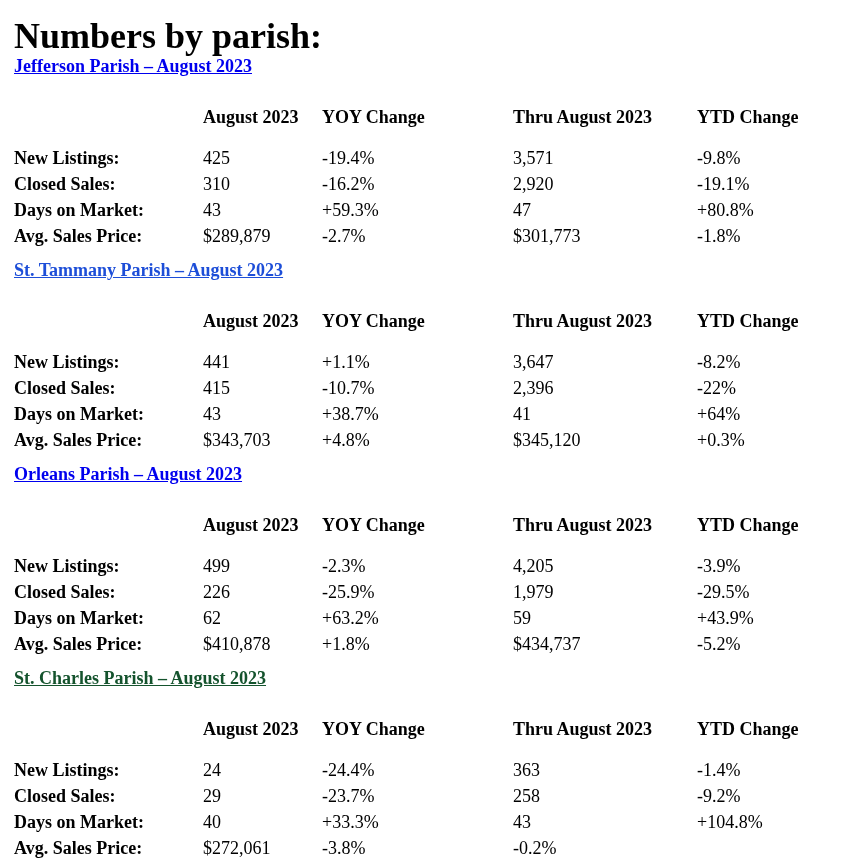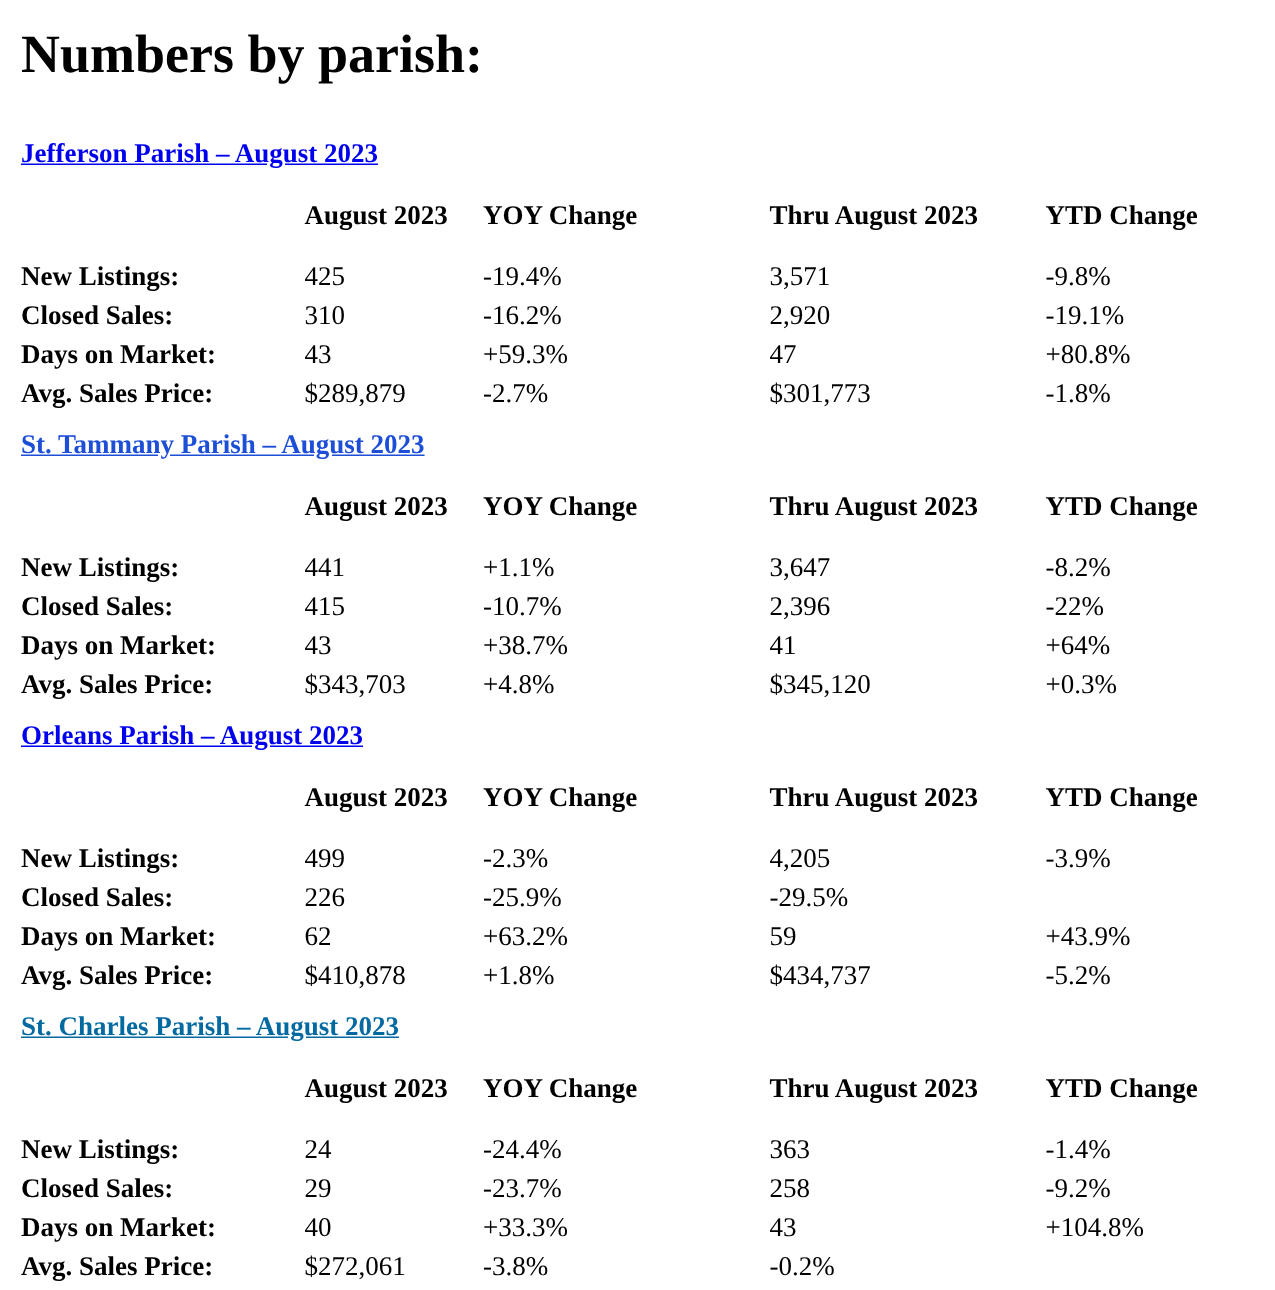--- a/index.html
+++ b/index.html
@@ -19,35 +19,35 @@
     font-size: 18px; font-weight: bold; line-height: 21px;
     color: #0000EE; text-decoration: underline;
     cursor: pointer;
   }
   .grid {
     display: grid;
     grid-template-columns: 189px 119px 191px 184px 1fr;
     align-items: baseline;
   }
   .header-row {
-    margin-top: 20px; margin-bottom: 17px;
+    margin-top: 30px; margin-bottom: 17px;
     font-size: 18px; font-weight: bold; line-height: 21px;
   }
   .data-row { font-size: 18px; line-height: 26px; }
   .row-label { font-weight: bold; }
   .val { font-weight: normal; }
 </style>
 </head>
 <body>
 
 <div class="page">
   <h1 class="page-title">Numbers by parish:</h1>
 
   <section class="parish-section">
-    <a class="parish-link" href="#" style="color: rgb(0, 0, 238); margin-top: 36px;">Jefferson Parish – August 2023</a>
+    <a class="parish-link" href="#" style="color: rgb(0, 0, 238);">Jefferson Parish – August 2023</a>
     <div class="grid header-row">
       <div></div>
       <div>August 2023</div>
       <div>YOY Change</div>
       <div>Thru August 2023</div>
       <div>YTD Change</div>
     </div>
     <div class="grid data-row">
       <div class="row-label">New Listings:</div>
       <div class="val">425</div>
@@ -130,40 +130,41 @@
       <div class="row-label">New Listings:</div>
       <div class="val">499</div>
       <div class="val">-2.3%</div>
       <div class="val">4,205</div>
       <div class="val">-3.9%</div>
     </div>
     <div class="grid data-row">
       <div class="row-label">Closed Sales:</div>
       <div class="val">226</div>
       <div class="val">-25.9%</div>
+      <div class="val">1,979</div>
       <div class="val">-29.5%</div>
     </div>
     <div class="grid data-row">
       <div class="row-label">Days on Market:</div>
       <div class="val">62</div>
       <div class="val">+63.2%</div>
       <div class="val">59</div>
       <div class="val">+43.9%</div>
     </div>
     <div class="grid data-row">
       <div class="row-label">Avg. Sales Price:</div>
       <div class="val">$410,878</div>
       <div class="val">+1.8%</div>
       <div class="val">$434,737</div>
       <div class="val">-5.2%</div>
     </div>
   </section>
 
   <section class="parish-section">
-    <a class="parish-link" href="#" style="color: #0369a1;">St. Charles Parish – August 2023</a>
+    <a class="parish-link" href="#" style="color: #14532d;">St. Charles Parish – August 2023</a>
     <div class="grid header-row">
       <div></div>
       <div>August 2023</div>
       <div>YOY Change</div>
       <div>Thru August 2023</div>
       <div>YTD Change</div>
     </div>
     <div class="grid data-row">
       <div class="row-label">New Listings:</div>
       <div class="val">24</div>

